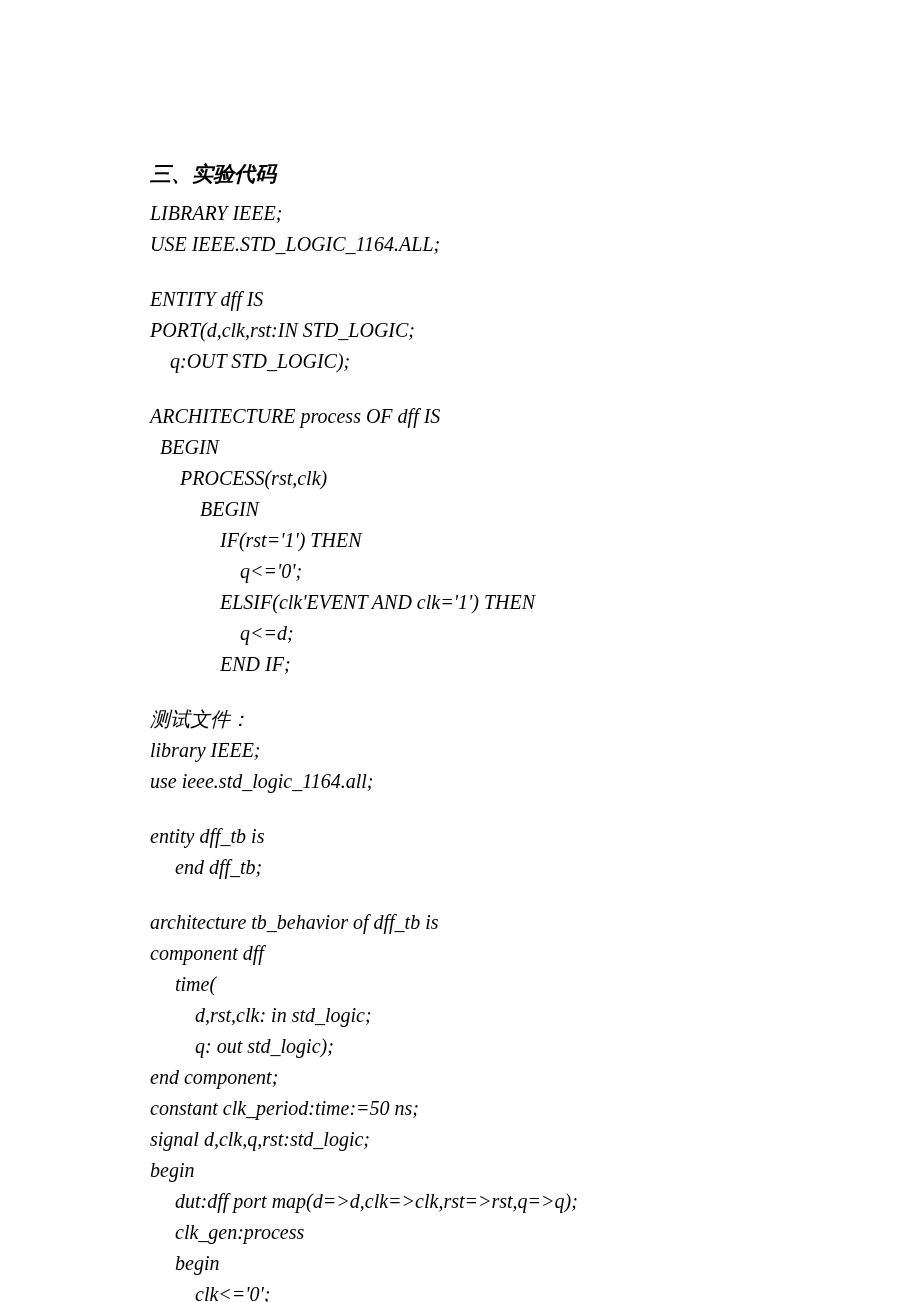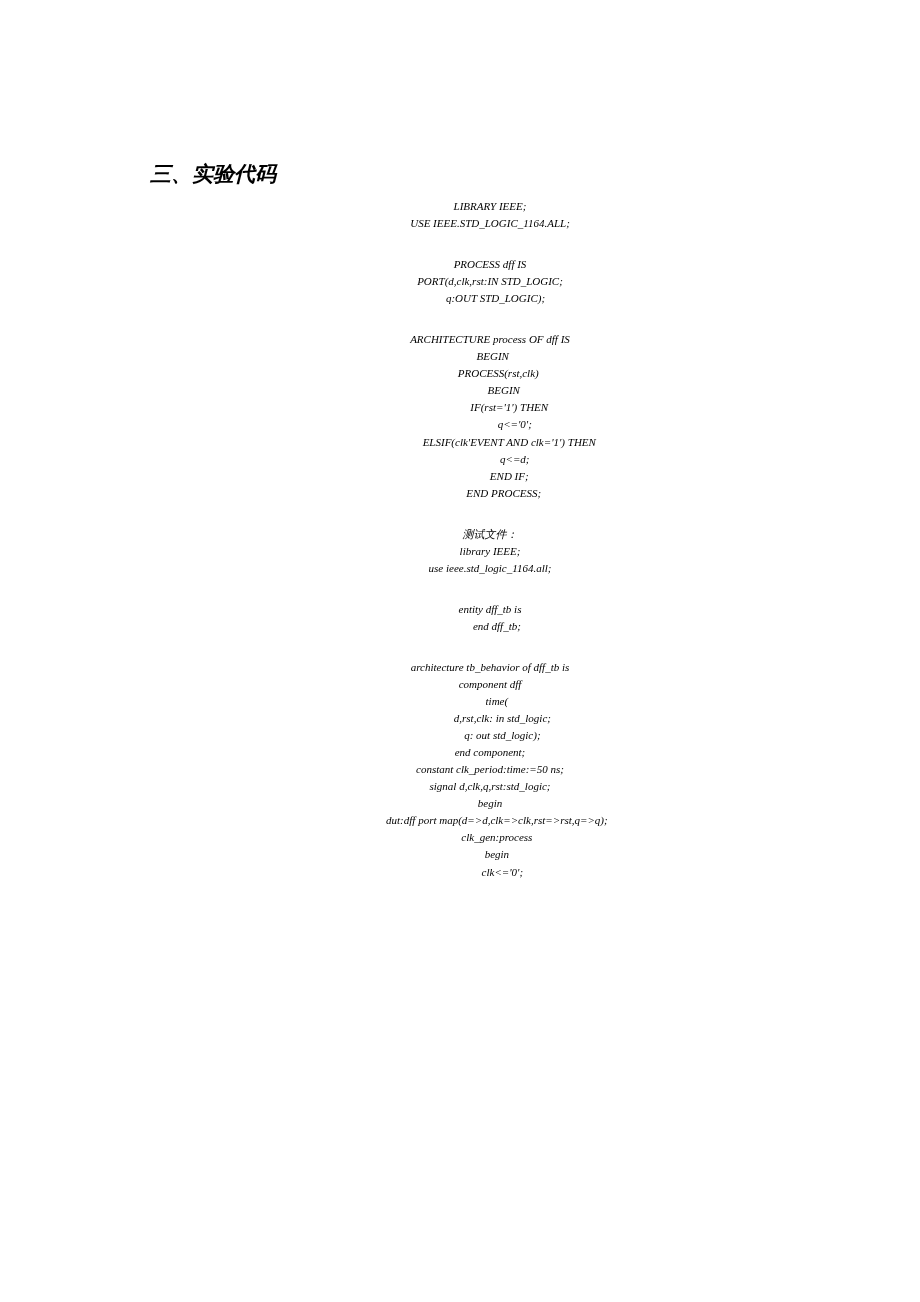--- a/index.html
+++ b/index.html
@@ -14,53 +14,51 @@
     padding: 160px 90px 60px 150px;
     box-sizing: border-box;
     font-style: italic;
   }
   .heading {
     font-size: 21px;
     font-weight: bold;
     margin-bottom: 10px;
   }
   .code-line {
-    font-size: 11px;
+    font-size: 20px;
     line-height: 1.55;
     white-space: pre;
     font-family: "Times New Roman", serif;
-    text-align: center;
   }
   .blank-line {
     height: 24px;
   }
 </style>
 </head>
 <body>
 
 <div class="page">
   <div class="heading">三、实验代码</div>
   <div id="code-container">
       <div class="code-line">LIBRARY IEEE;</div>
       <div class="code-line">USE IEEE.STD_LOGIC_1164.ALL;</div>
       <div class="blank-line"></div>
-      <div class="code-line">PROCESS dff IS</div>
+      <div class="code-line">ENTITY dff IS</div>
       <div class="code-line">PORT(d,clk,rst:IN STD_LOGIC;</div>
       <div class="code-line">    q:OUT STD_LOGIC);</div>
       <div class="blank-line"></div>
       <div class="code-line">ARCHITECTURE process OF dff IS</div>
       <div class="code-line">  BEGIN</div>
       <div class="code-line">      PROCESS(rst,clk)</div>
       <div class="code-line">          BEGIN</div>
       <div class="code-line">              IF(rst='1') THEN</div>
       <div class="code-line">                  q&lt;='0';</div>
       <div class="code-line">              ELSIF(clk'EVENT AND clk='1') THEN</div>
       <div class="code-line">                  q&lt;=d;</div>
       <div class="code-line">              END IF;</div>
-      <div class="code-line">          END PROCESS;</div>
       <div class="blank-line"></div>
       <div class="code-line">测试文件：</div>
       <div class="code-line">library IEEE;</div>
       <div class="code-line">use ieee.std_logic_1164.all;</div>
       <div class="blank-line"></div>
       <div class="code-line">entity dff_tb is</div>
       <div class="code-line">     end dff_tb;</div>
       <div class="blank-line"></div>
       <div class="code-line">architecture tb_behavior of dff_tb is</div>
       <div class="code-line">component dff</div>

